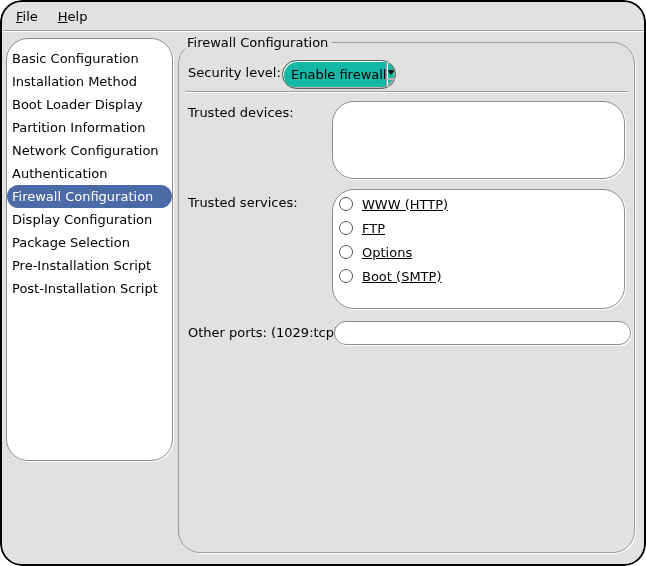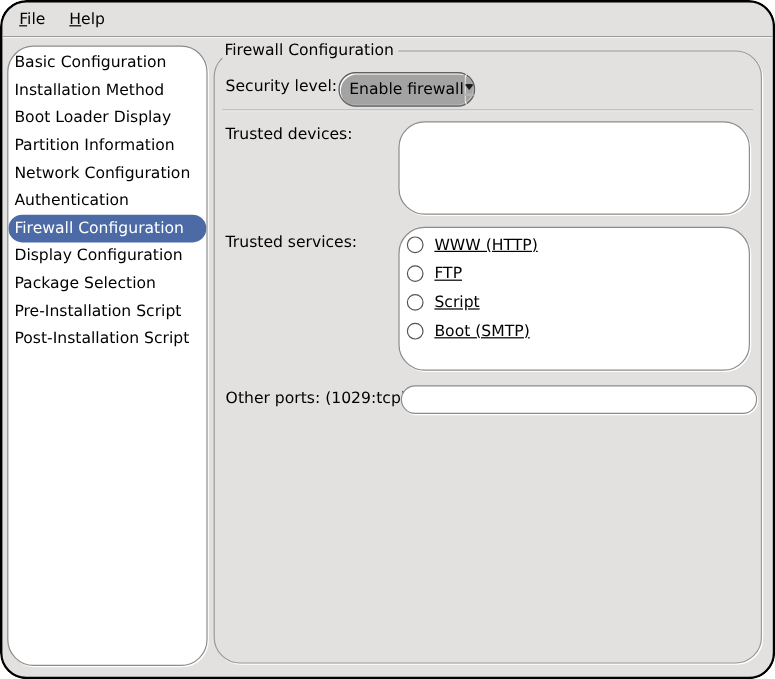--- a/index.html
+++ b/index.html
@@ -46,25 +46,25 @@
     position: absolute;
     left: 0; right: 0; top: 28px;
     height: 2px;
     border-top: 1px solid var(--border-mid);
     border-bottom: 1px solid var(--border-light);
   }
   
   .sidebar {
     position: absolute;
     left: 4px; top: 36px;
-    width: 167px; height: 517px;
+    width: 167px; height: 423px;
     background: var(--box-bg);
     border: 1px solid var(--border-dark);
     box-shadow: 1px 1px 0 var(--border-light);
-    padding-top: 2px;
+    padding-top: 8px;
     overflow: hidden;
   }
   .sidebar-item {
     height: 23px;
     line-height: 23px;
     padding-left: 5px;
     white-space: nowrap;
     cursor: default;
   }
   .sidebar-item.selected {
@@ -85,21 +85,21 @@
     background: var(--bg);
     padding: 0 4px;
     line-height: 17px;
   }
   .row-label { position: absolute; left: 9px; white-space: nowrap; }
   
   .combo {
     position: absolute;
     left: 103px; top: 17px;
     width: 114px; height: 29px;
-    background: #a3a3a3;
+    background: #14b8a6;
     border: 1px solid #5f5f5f;
     box-shadow: inset 1px 1px 0 var(--border-light), inset -1px -1px 0 #b9b8b7;
     display: flex;
     align-items: stretch;
     cursor: default;
   }
   .combo-text {
     flex: 1;
     display: flex;
     align-items: center;
@@ -221,21 +221,21 @@
       <div class="service-row">
         <span class="checkbox"></span>
         <span class="service-label">WWW (HTTP)</span>
       </div>
       <div class="service-row">
         <span class="checkbox"></span>
         <span class="service-label">FTP</span>
       </div>
       <div class="service-row">
         <span class="checkbox"></span>
-        <span class="service-label">Script</span>
+        <span class="service-label">Options</span>
       </div>
       <div class="service-row">
         <span class="checkbox"></span>
         <span class="service-label">Boot (SMTP)</span>
       </div>
     </div>
 
     <span class="row-label" style="top:282px;">Other ports: (1029:tcp)</span>
     <input class="text-input" type="text" value="" style="">
   </div>

